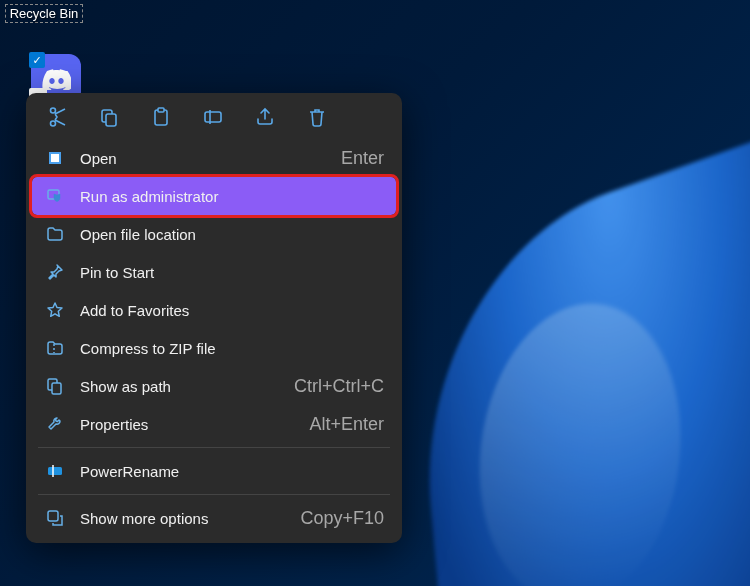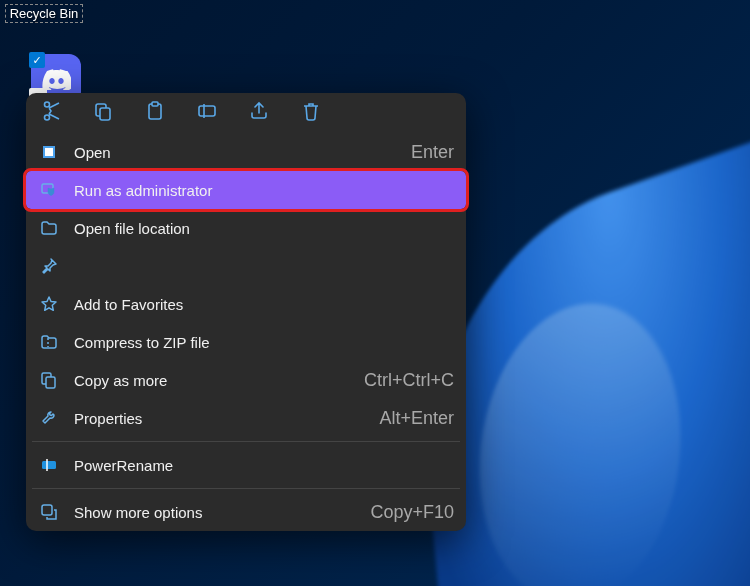--- a/index.html
+++ b/index.html
@@ -100,25 +100,25 @@
       align-items: center;
       justify-content: center;
       color: #0078d4;
       font-size: 14px;
       font-weight: bold;
     }
     .context-menu {
       position: absolute;
       top: 93px;
       left: 26px;
-      width: 440px;
+      width: 376px;
       background: #2b2b2b;
       border-radius: 10px;
       box-shadow: 0 10px 40px rgba(0,0,0,0.6);
-      padding: 0;
+      padding: 6px;
       color: #e8e8e8;
     }
     .menu-toolbar {
       display: flex;
       justify-content: flex-start;
       gap: 22px;
       padding: 6px 10px 10px 10px;
     }
     .toolbar-item {
       width: 30px;
@@ -266,20 +266,21 @@
       </span>
       <span class="menu-label">Open file location</span>
     </div>
 
     <div class="menu-item">
       <span class="menu-icon">
         <svg width="18" height="18" viewBox="0 0 18 18">
             <path d="M11 2l5 5-3 1-3 3v3l-2-2-4 4-1-1 4-4-2-2h3l3-3 1-3z" stroke="currentColor" stroke-width="1.5" fill="none" stroke-linejoin="round"></path>
           </svg>
       </span>
+      <span class="menu-label">Pin to Start</span>
     </div>
 
     <div class="menu-item">
       <span class="menu-icon">
         <svg width="18" height="18" viewBox="0 0 18 18">
             <path d="M9 2l2 4.5 5 .5-3.7 3.3 1 5L9 12.8l-4.3 2.5 1-5L2 7l5-.5L9 2z" stroke="currentColor" stroke-width="1.5" fill="none" stroke-linejoin="round"></path>
           </svg>
       </span>
       <span class="menu-label">Add to Favorites</span>
     </div>
@@ -294,21 +295,21 @@
       <span class="menu-label">Compress to ZIP file</span>
     </div>
 
     <div class="menu-item">
       <span class="menu-icon">
         <svg width="18" height="18" viewBox="0 0 18 18">
             <rect x="2" y="2" width="9" height="11" rx="1.5" stroke="currentColor" stroke-width="1.5" fill="none"></rect>
             <rect x="6" y="6" width="9" height="11" rx="1.5" stroke="currentColor" stroke-width="1.5" fill="#2b2b2b"></rect>
           </svg>
       </span>
-      <span class="menu-label">Copy as more</span>
+      <span class="menu-label">Show as path</span>
       <span class="menu-shortcut">Ctrl+Ctrl+C</span>
     </div>
 
     <div class="menu-item">
       <span class="menu-icon">
         <svg width="18" height="18" viewBox="0 0 18 18">
             <path d="M14 6a3 3 0 0 1-4 3L5 14l-2-2 5-5a3 3 0 0 1 3-4l-1.5 1.5L10 6l1.5.5L13 5 14 6z" stroke="currentColor" stroke-width="1.5" fill="none" stroke-linejoin="round"></path>
           </svg>
       </span>
       <span class="menu-label">Properties</span>

